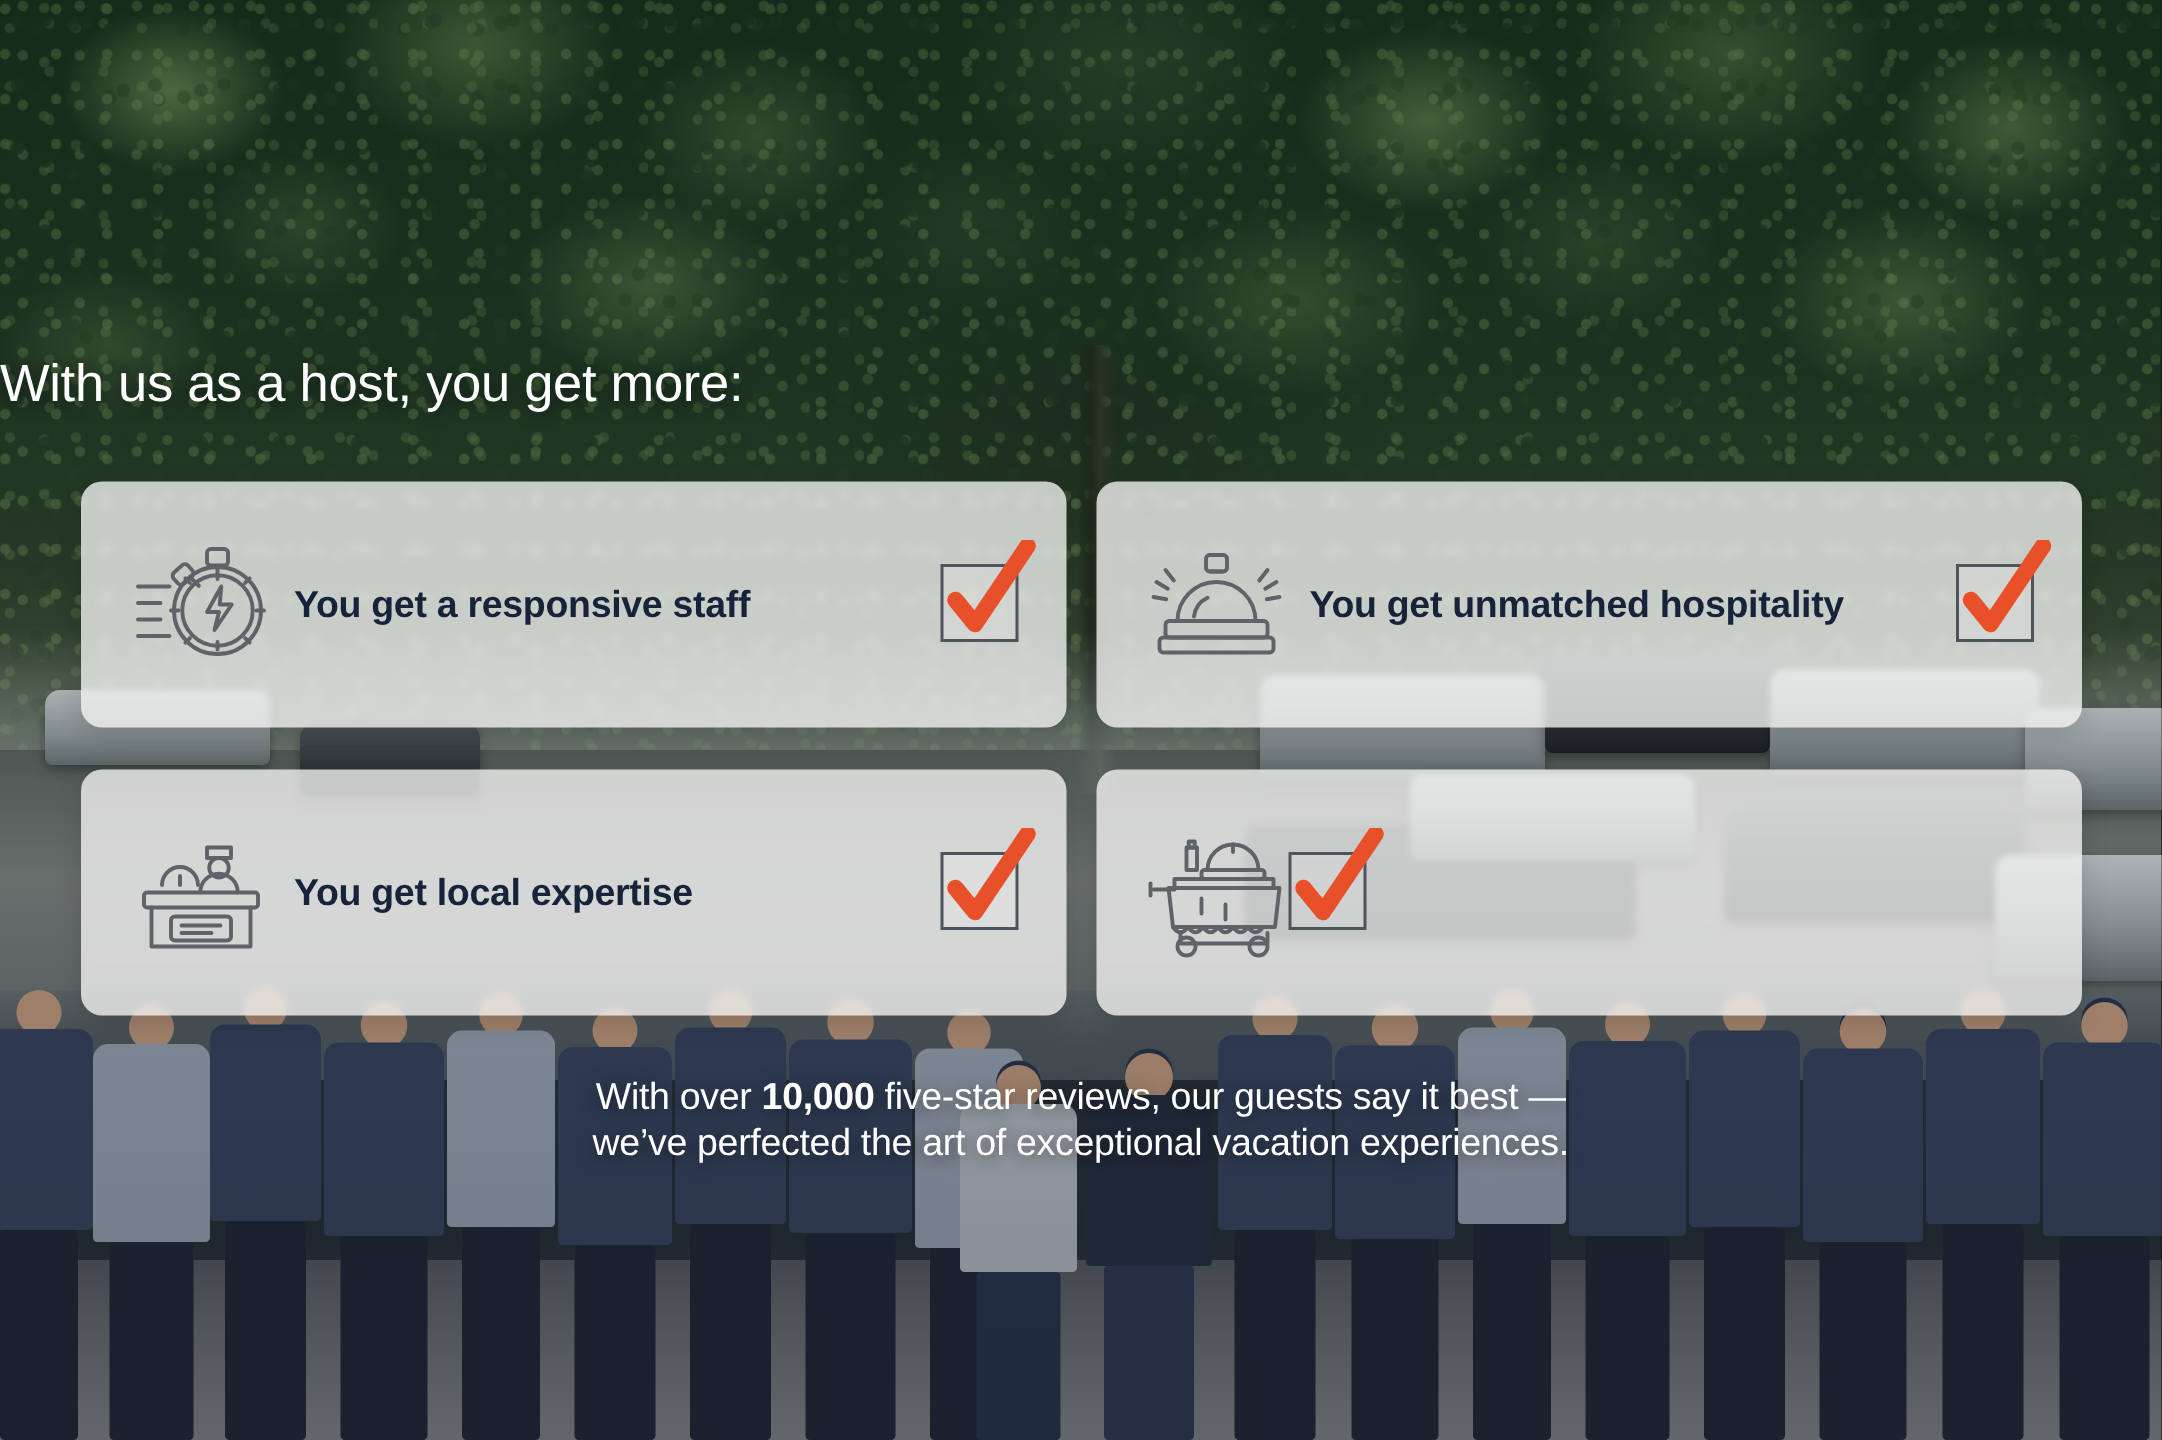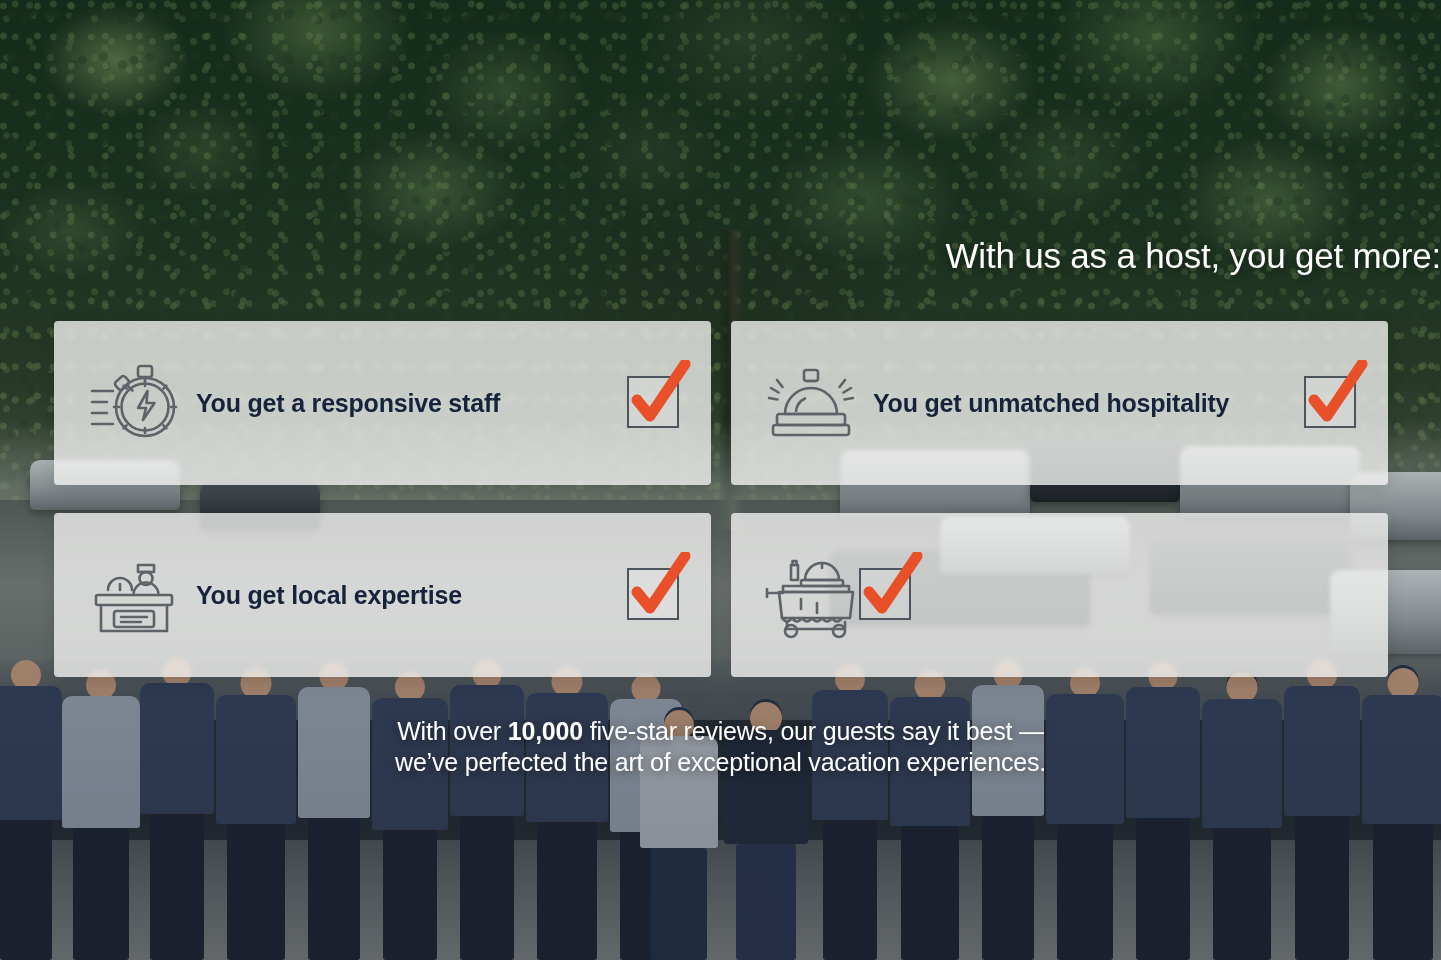--- a/index.html
+++ b/index.html
@@ -98,31 +98,31 @@
   .headline-wrap{ position:absolute; left:0; right:0; top:130px; text-align:center; }
   .headline{
     display:inline-block;
     font-size:43px; font-weight:700; color:#ffffff; letter-spacing:-.4px;
     line-height:1.15; padding:0 4px 10px 4px;
     border-bottom:4px solid #E8502A;
     text-shadow:0 2px 10px rgba(0,0,0,.45);
   }
 
   .subhead{
-    position:absolute; left:0; right:0; top:236px; text-align:right;
+    position:absolute; left:0; right:0; top:236px; text-align:left;
     font-size:35px; font-weight:400; color:#ffffff; letter-spacing:-.2px;
     text-shadow:0 2px 10px rgba(0,0,0,.45);
   }
 
   .cards{
     position:absolute; left:54px; top:321px; width:1334px;
     display:grid; grid-template-columns:1fr 1fr; gap:28px 20px;
   }
   .card{
-    position:relative; height:164px; border-radius:4px;
+    position:relative; height:164px; border-radius:14px;
     background:rgba(245,245,243,.78);
     backdrop-filter:blur(2px);
     display:flex; align-items:center; padding:0 30px 0 32px;
     box-shadow:0 4px 18px rgba(0,0,0,.13);
   }
   .card-icon{ width:96px; flex:0 0 96px; display:flex; align-items:center; justify-content:center; }
   .card-icon svg{ display:block; }
   .card-label{
     flex:1 1 auto; font-size:25px; font-weight:700; color:#16233a;
     letter-spacing:-.2px; padding-left:14px;

